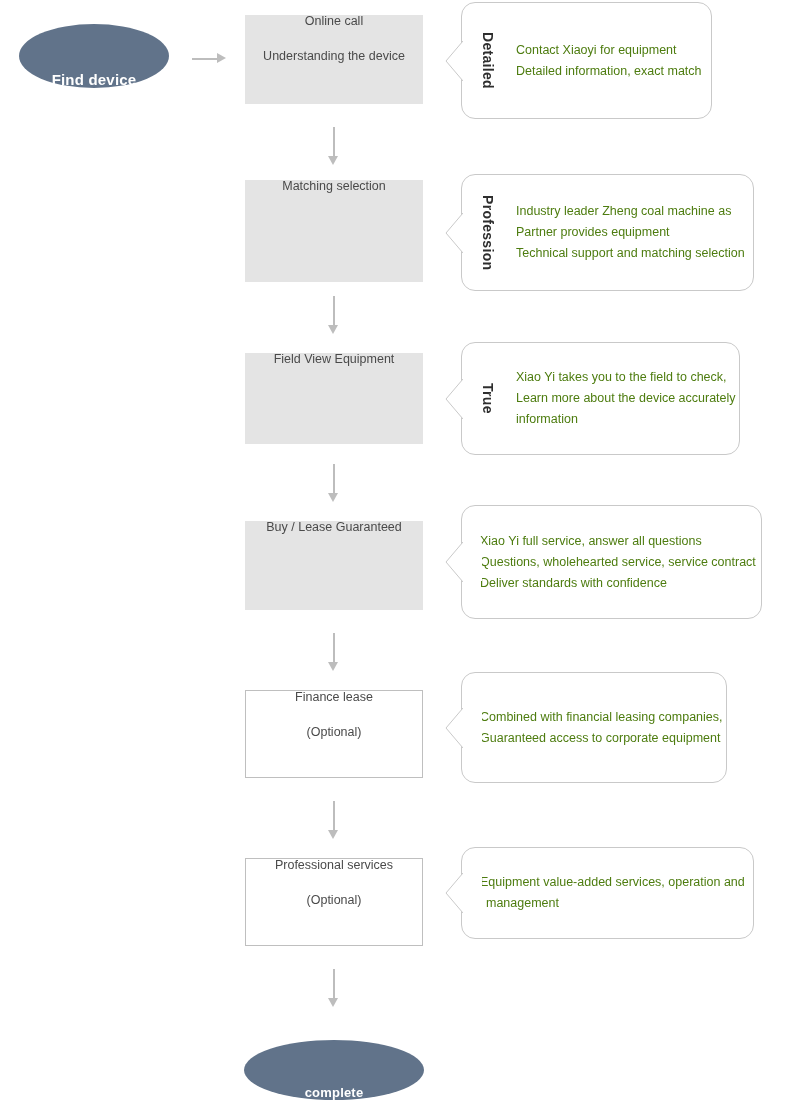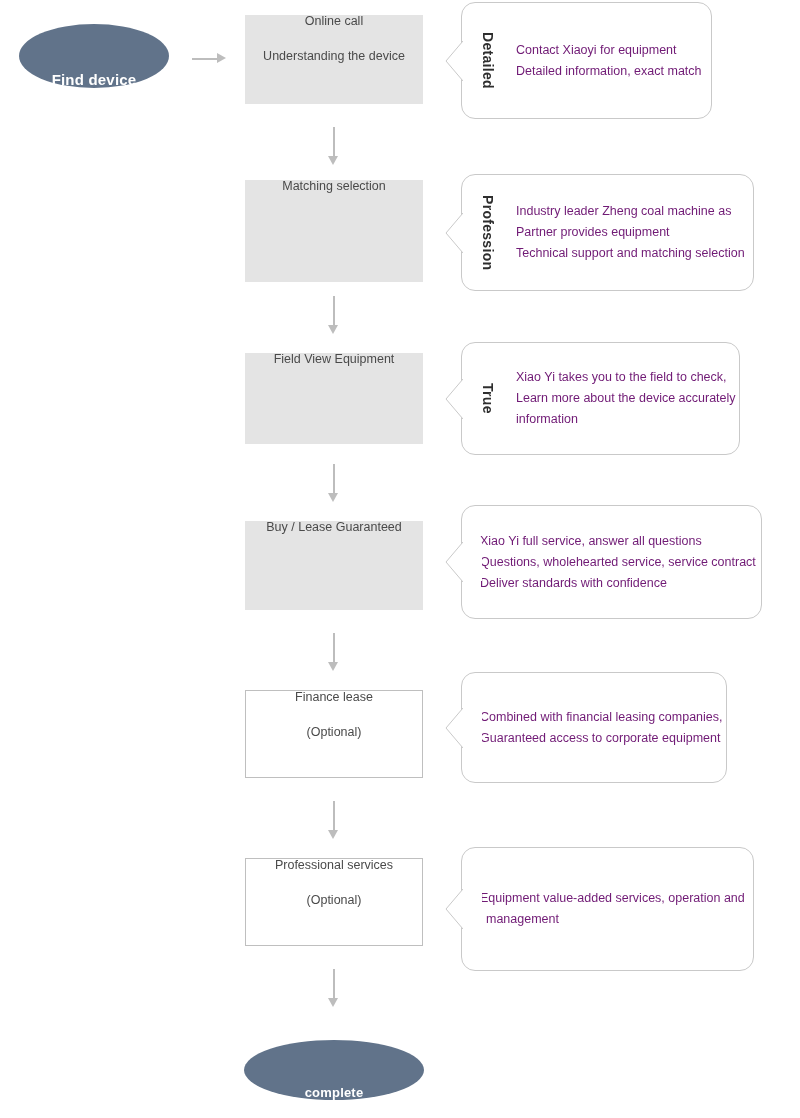--- a/index.html
+++ b/index.html
@@ -112,37 +112,37 @@
     transform: none;
     font-weight: bold;
     font-size: 14px;
     color: #2e2e2e;
     letter-spacing: 0.3px;
     flex: 0 0 auto;
     margin-left: 18px;
     margin-right: 6px;
   }
   .ctext {
-    color: #701a75;
+    color: #4d7c0f;
     font-size: 12.5px;
     line-height: 21px;
     padding-left: 14px;
     padding-right: 10px;
     flex: 1 1 auto;
   }
   .ctext.nolabel { padding-left: 18px; }
   .ctext div { white-space: nowrap; }
   .ctext.wrapind div:nth-child(2) { padding-left: 6px; }
 
   .callout-1 { left: 461px; top: 2px;   width: 251px; height: 117px; }
   .callout-2 { left: 461px; top: 174px; width: 293px; height: 117px; }
   .callout-3 { left: 461px; top: 342px; width: 279px; height: 113px; }
   .callout-4 { left: 461px; top: 505px; width: 301px; height: 114px; }
   .callout-5 { left: 461px; top: 672px; width: 266px; height: 111px; }
-  .callout-6 { left: 461px; top: 847px; width: 293px; height: 124px; }
+  .callout-6 { left: 461px; top: 847px; width: 293px; height: 92px; }
 
   
   .arrow-down {
     position: absolute;
     left: 328px;
     width: 11px;
   }
   .arrow-down .stem {
     position: absolute;
     left: 5px;

